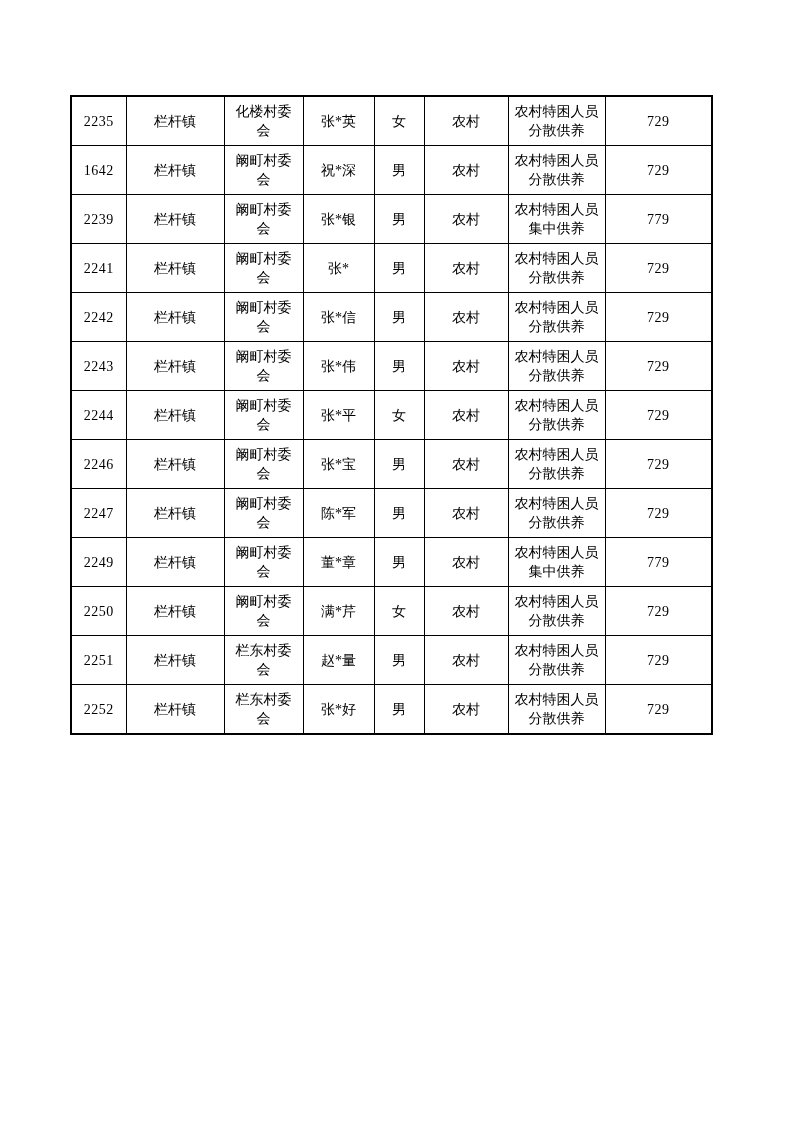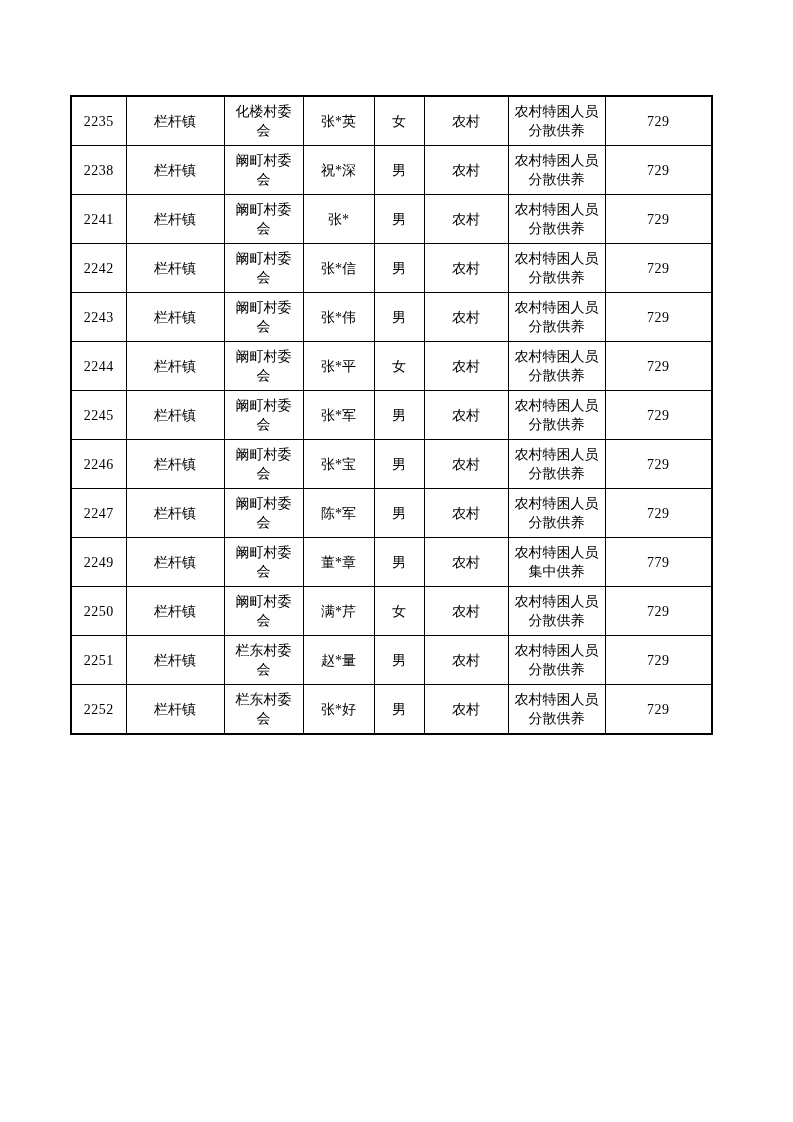--- a/index.html
+++ b/index.html
@@ -67,30 +67,42 @@
           <td>化楼村委
 会</td>
           <td>张*英</td>
           <td>女</td>
           <td>农村</td>
           <td>农村特困人员
 分散供养</td>
           <td class="num">729</td>
         </tr>
         <tr>
-          <td class="num">2238</td>
+          <td class="num">1642</td>
           <td>栏杆镇</td>
           <td>阚町村委
 会</td>
           <td>祝*深</td>
           <td>男</td>
           <td>农村</td>
           <td>农村特困人员
 分散供养</td>
           <td class="num">729</td>
+        </tr>
+        <tr>
+          <td class="num">2239</td>
+          <td>栏杆镇</td>
+          <td>阚町村委
+会</td>
+          <td>张*银</td>
+          <td>男</td>
+          <td>农村</td>
+          <td>农村特困人员
+集中供养</td>
+          <td class="num">779</td>
         </tr>
         <tr>
           <td class="num">2241</td>
           <td>栏杆镇</td>
           <td>阚町村委
 会</td>
           <td>张*</td>
           <td>男</td>
           <td>农村</td>
           <td>农村特困人员
@@ -121,32 +133,20 @@
 分散供养</td>
           <td class="num">729</td>
         </tr>
         <tr>
           <td class="num">2244</td>
           <td>栏杆镇</td>
           <td>阚町村委
 会</td>
           <td>张*平</td>
           <td>女</td>
-          <td>农村</td>
-          <td>农村特困人员
-分散供养</td>
-          <td class="num">729</td>
-        </tr>
-        <tr>
-          <td class="num">2245</td>
-          <td>栏杆镇</td>
-          <td>阚町村委
-会</td>
-          <td>张*军</td>
-          <td>男</td>
           <td>农村</td>
           <td>农村特困人员
 分散供养</td>
           <td class="num">729</td>
         </tr>
         <tr>
           <td class="num">2246</td>
           <td>栏杆镇</td>
           <td>阚町村委
 会</td>

